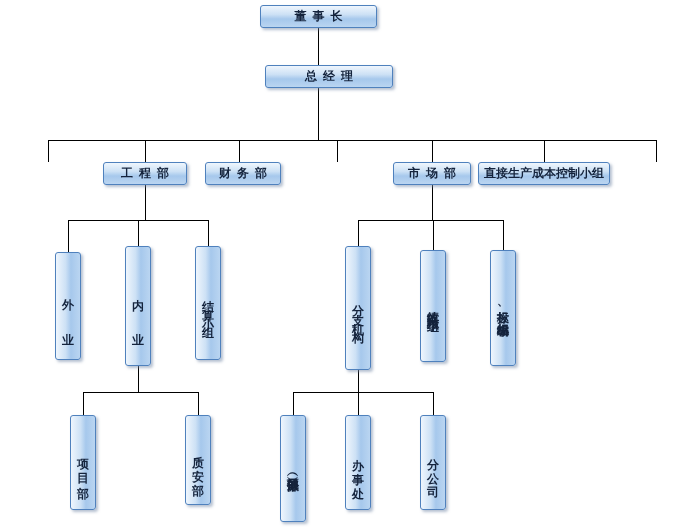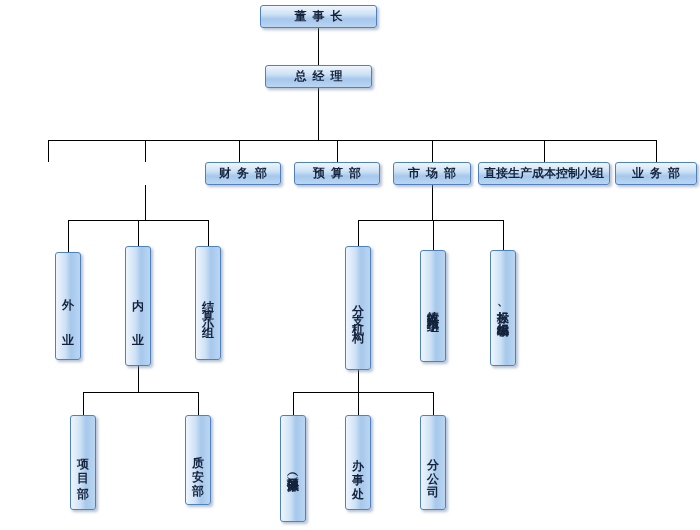--- a/index.html
+++ b/index.html
@@ -69,38 +69,35 @@
 
   <div class="line v" style="left:358px;top:370px;height:22px"></div>
   <div class="line h" style="left:293px;top:392px;width:141px"></div>
   <div class="line v" style="left:293px;top:392px;height:23px"></div>
   <div class="line v" style="left:358px;top:392px;height:23px"></div>
   <div class="line v" style="left:433px;top:392px;height:23px"></div>
 
   <div class="box hbox" style="left:260px;top:5px;width:117px">
     <span class="label sp">董事长</span>
   </div>
-  <div class="box hbox" style="left:265px;top:65px;width:107px">
+  <div class="box hbox" style="left:265px;top:65px;width:128px">
     <span class="label sp">总经理</span>
   </div>
 
+  <div class="box hbox" style="left:103px;top:162px;width:84px">
+    <span class="label sp">工程部</span>
+  </div>
   <div class="box hbox" style="left:205px;top:162px;width:76px">
     <span class="label sp">财务部</span>
-  </div>
-  <div class="box hbox" style="left:294px;top:162px;width:86px">
-    <span class="label sp">预算部</span>
   </div>
   <div class="box hbox" style="left:393px;top:162px;width:78px">
     <span class="label sp">市场部</span>
   </div>
   <div class="box hbox" style="left:478px;top:162px;width:132px">
     <span class="label">直接生产成本控制小组</span>
-  </div>
-  <div class="box hbox" style="left:615px;top:162px;width:82px">
-    <span class="label sp">业务部</span>
   </div>
 
   <div class="box vbox" style="left:55px;top:252px;height:108px">
     <span class="vlabel v2">外业</span>
   </div>
   <div class="box vbox" style="left:125px;top:246px;height:120px">
     <span class="vlabel v2">内业</span>
   </div>
   <div class="box vbox" style="left:195px;top:246px;height:114px">
     <span class="vlabel v4">结算小组</span>

